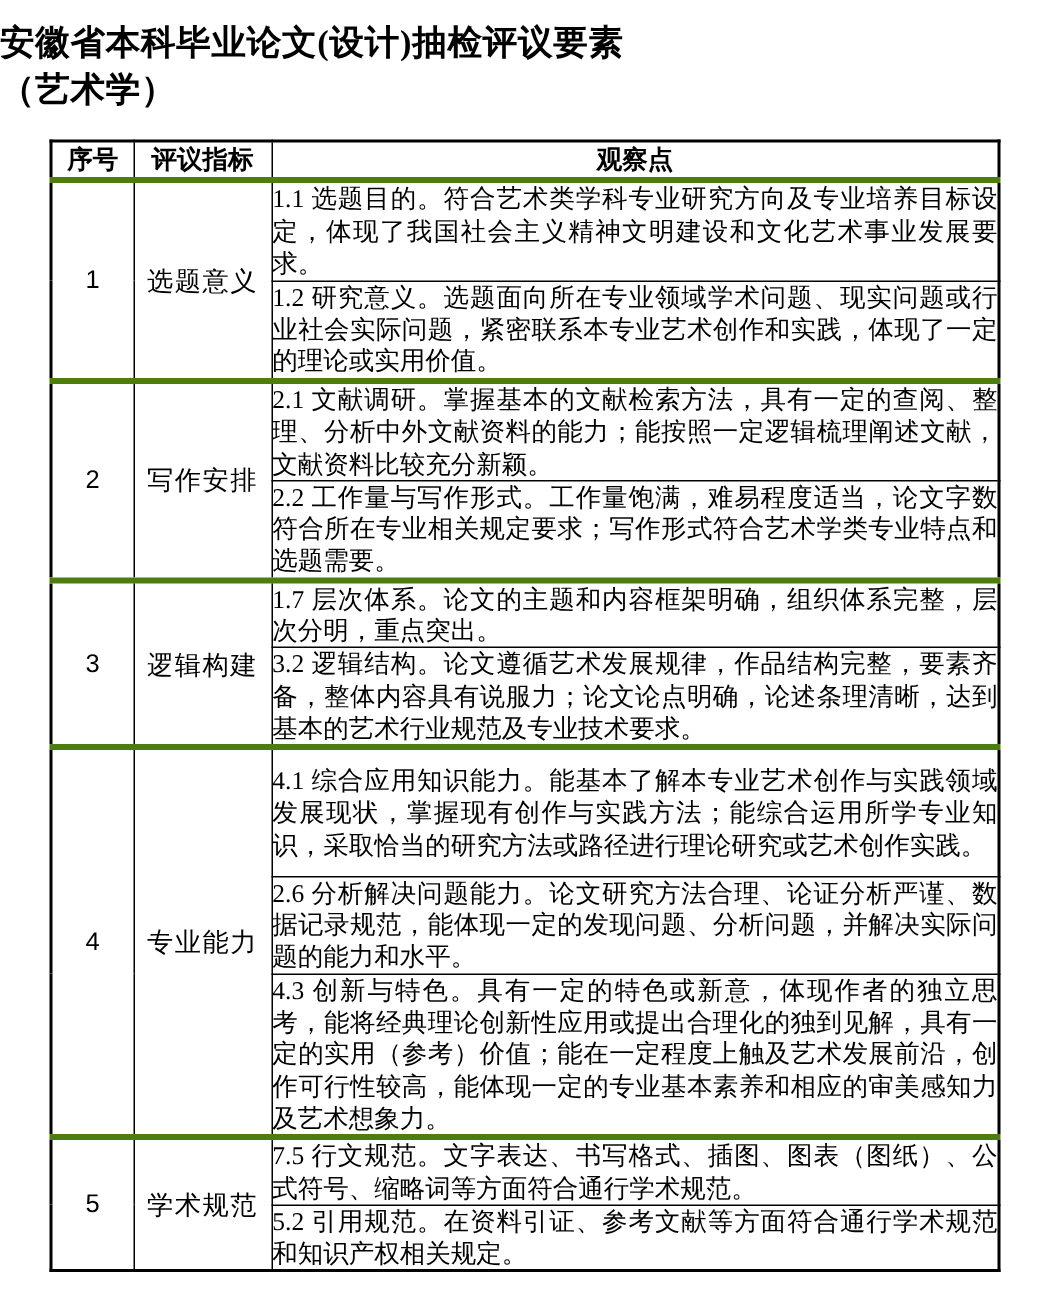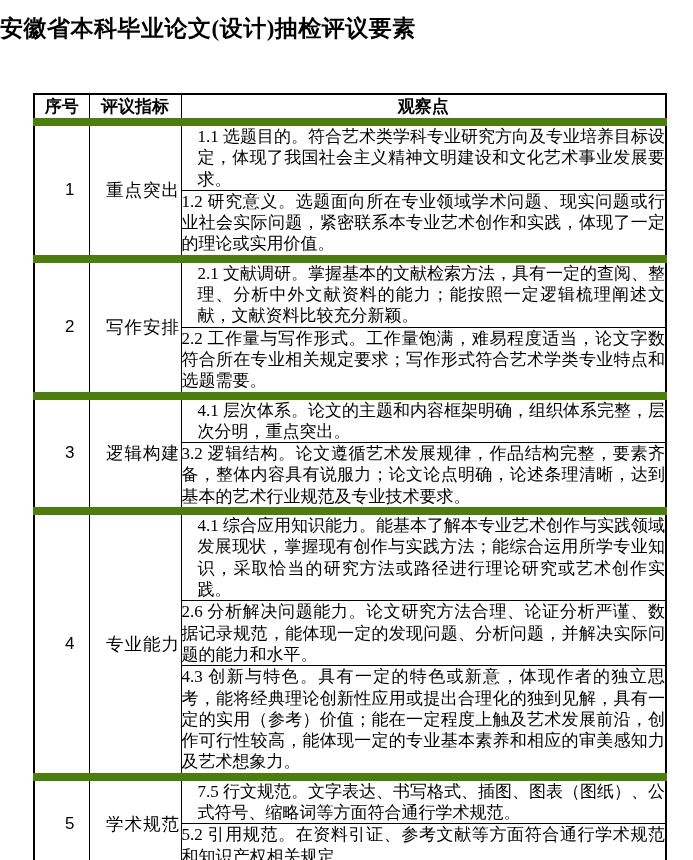--- a/index.html
+++ b/index.html
@@ -40,22 +40,21 @@
   col.c-ind { width: 92px; }
   col.c-obs { width: 485px; }
   table.review th,
   table.review td {
     border: 1px solid #000;
     padding: 0;
     vertical-align: middle;
     box-sizing: border-box;
   }
   tr.group-start td {
-    border-top: 8px solid #4d7c0f;
-    padding-left: 16px;
+    border-top: 4px solid #4d7c0f;
   }
   table.review thead th {
     font-family: "Liberation Sans", "DejaVu Sans", sans-serif;
     font-weight: bold;
     font-size: 17px;
     text-align: center;
     height: 18px;
   }
   td.no-cell {
     text-align: center;
@@ -74,59 +73,60 @@
     text-justify: inter-ideograph;
     padding: 1px 5px 1px 6px;
     vertical-align: middle;
   }
 </style>
 </head>
 <body>
 
 <div class="title-block">
   <div>安徽省本科毕业论文(设计)抽检评议要素</div>
+  <div>（艺术学）</div>
 </div>
 
 <table class="review">
   <colgroup>
     <col class="c-no">
     <col class="c-ind">
     <col class="c-obs">
   </colgroup>
   <thead>
     <tr>
       <th>序号</th>
       <th>评议指标</th>
       <th>观察点</th>
     </tr>
   </thead>
   <tbody>
 
     <tr class="group-start">
       <td class="no-cell" rowspan="2">1</td>
-      <td class="ind-cell" rowspan="2">重点突出</td>
+      <td class="ind-cell" rowspan="2">选题意义</td>
       <td class="pt-cell" style="height:67px">1.1 选题目的。符合艺术类学科专业研究方向及专业培养目标设定，体现了我国社会主义精神文明建设和文化艺术事业发展要求。</td>
     </tr>
     <tr>
       <td class="pt-cell" style="height:67px">1.2 研究意义。选题面向所在专业领域学术问题、现实问题或行业社会实际问题，紧密联系本专业艺术创作和实践，体现了一定的理论或实用价值。</td>
     </tr>
 
     <tr class="group-start">
       <td class="no-cell" rowspan="2">2</td>
       <td class="ind-cell" rowspan="2">写作安排</td>
       <td class="pt-cell" style="height:64px">2.1 文献调研。掌握基本的文献检索方法，具有一定的查阅、整理、分析中外文献资料的能力；能按照一定逻辑梳理阐述文献，文献资料比较充分新颖。</td>
     </tr>
     <tr>
       <td class="pt-cell" style="height:65px">2.2 工作量与写作形式。工作量饱满，难易程度适当，论文字数符合所在专业相关规定要求；写作形式符合艺术学类专业特点和选题需要。</td>
     </tr>
 
     <tr class="group-start">
       <td class="no-cell" rowspan="2">3</td>
       <td class="ind-cell" rowspan="2">逻辑构建</td>
-      <td class="pt-cell" style="height:43px">4.1 层次体系。论文的主题和内容框架明确，组织体系完整，层次分明，重点突出。</td>
+      <td class="pt-cell" style="height:43px">1.7 层次体系。论文的主题和内容框架明确，组织体系完整，层次分明，重点突出。</td>
     </tr>
     <tr>
       <td class="pt-cell" style="height:64px">3.2 逻辑结构。论文遵循艺术发展规律，作品结构完整，要素齐备，整体内容具有说服力；论文论点明确，论述条理清晰，达到基本的艺术行业规范及专业技术要求。</td>
     </tr>
 
     <tr class="group-start">
       <td class="no-cell" rowspan="3">4</td>
       <td class="ind-cell" rowspan="3">专业能力</td>
       <td class="pt-cell" style="height:86px">4.1 综合应用知识能力。能基本了解本专业艺术创作与实践领域发展现状，掌握现有创作与实践方法；能综合运用所学专业知识，采取恰当的研究方法或路径进行理论研究或艺术创作实践。</td>
     </tr>

